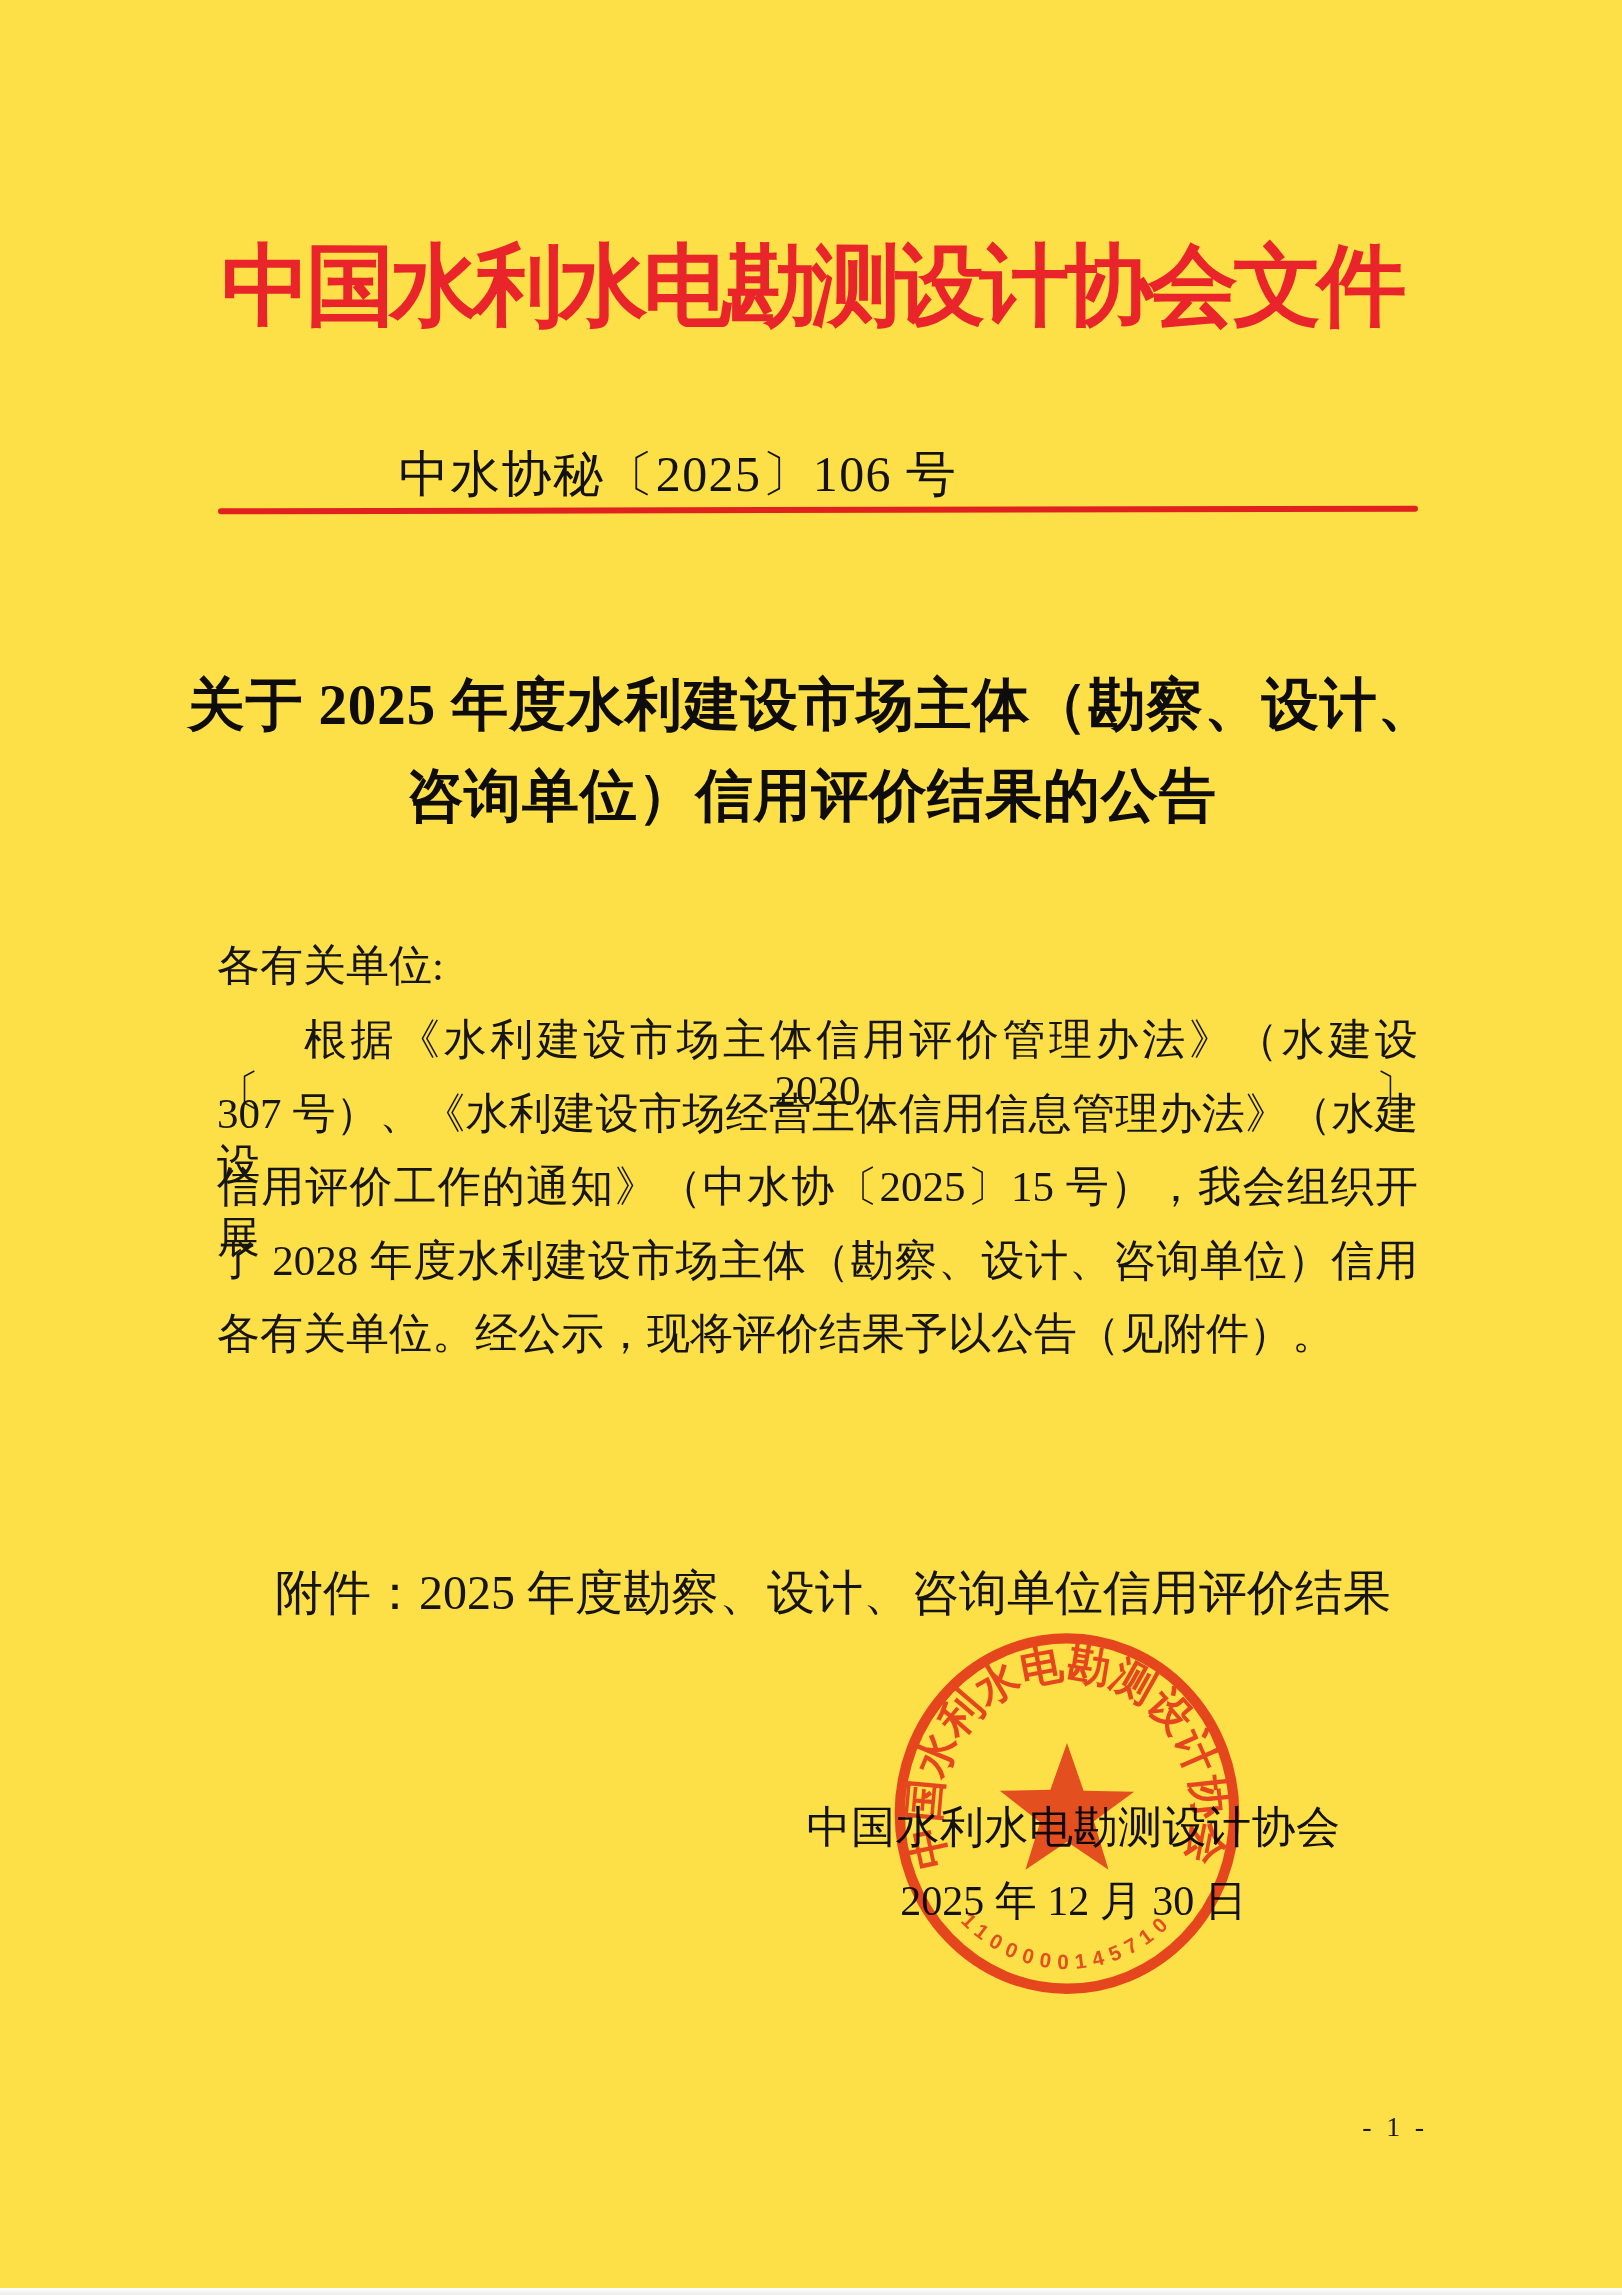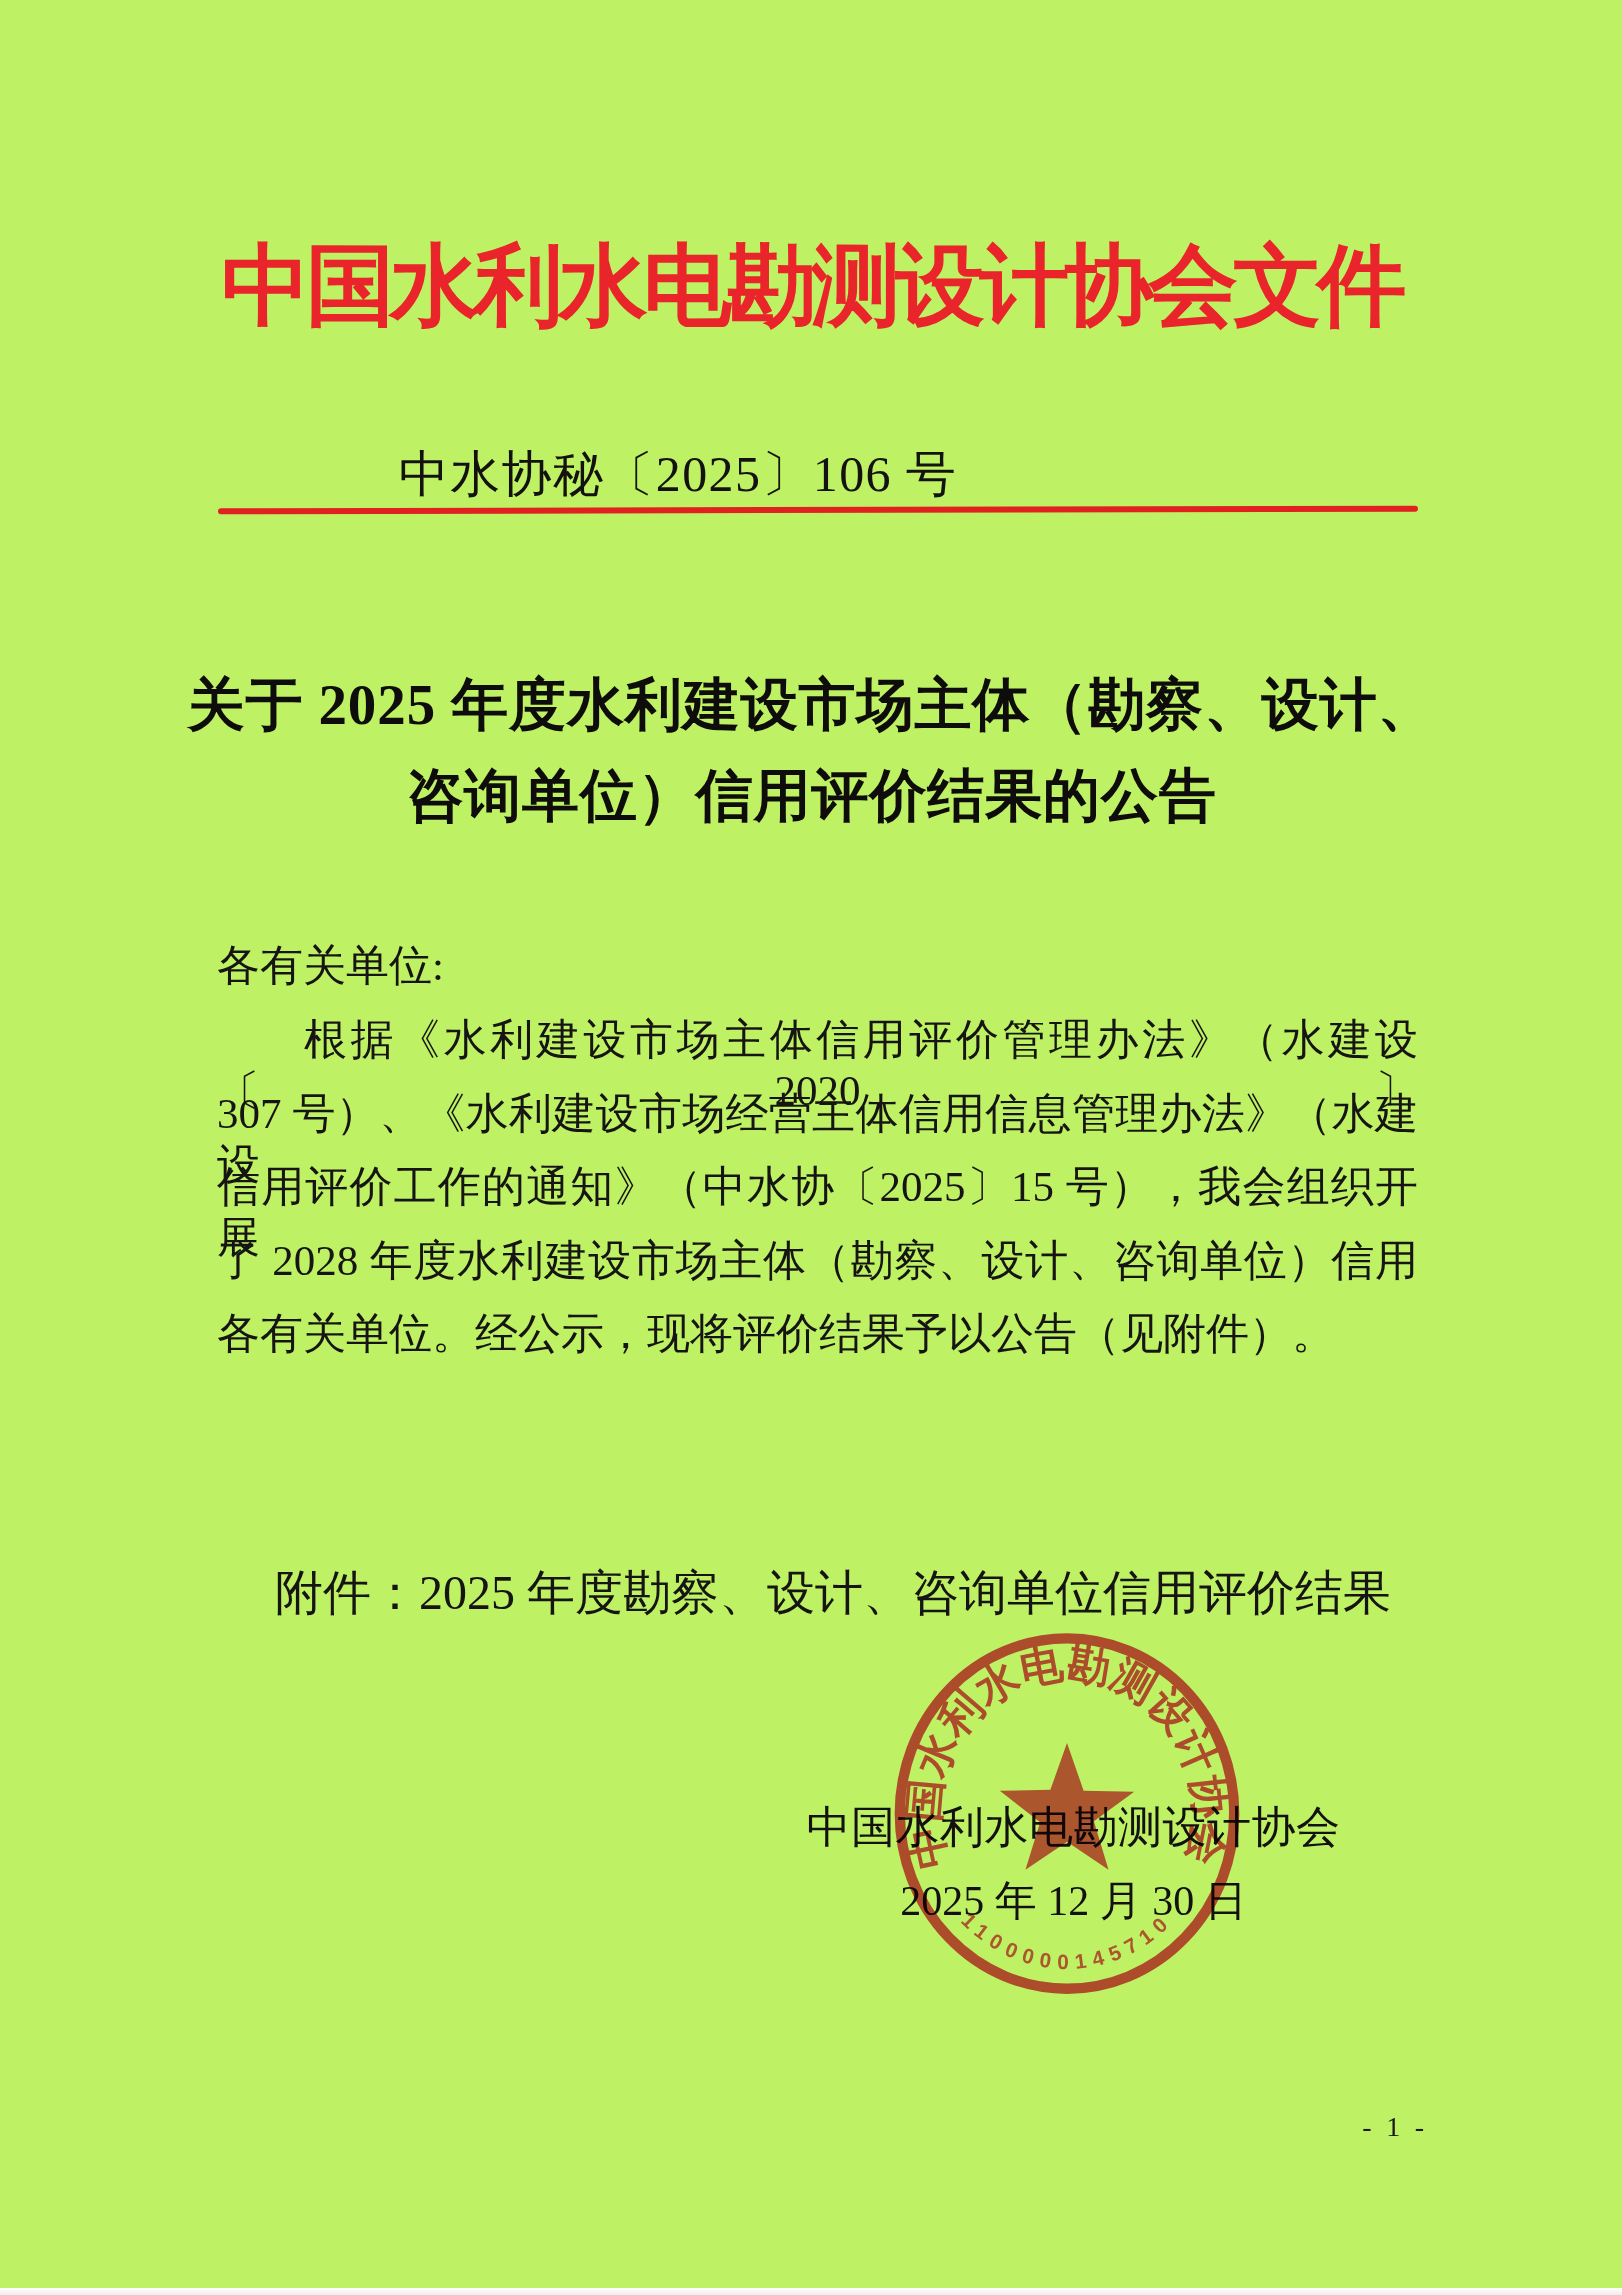--- a/index.html
+++ b/index.html
@@ -1,19 +1,19 @@
 <!DOCTYPE html>
 <html style="font-size:7.5px"><head>
 <meta charset="utf-8">
 <style>
   html,body{margin:0;padding:0;background:#ffffff;}
   .page{
     position:relative;
     width:1623px;height:2295px;
-    background:#bef264;
+    background:#fde047;
     overflow:hidden;
     font-family:"Liberation Serif","DejaVu Serif",serif;
     color:#171514;
   }
   .header-title{
     position:absolute;
     top:238px;left:0;width:1623px;
     text-align:center;
     font-size:89px;
     line-height:1.1;

